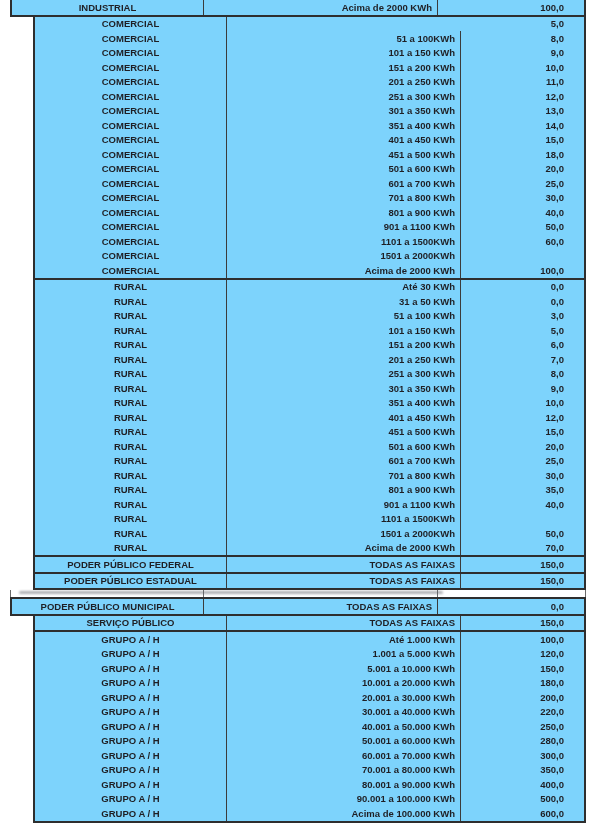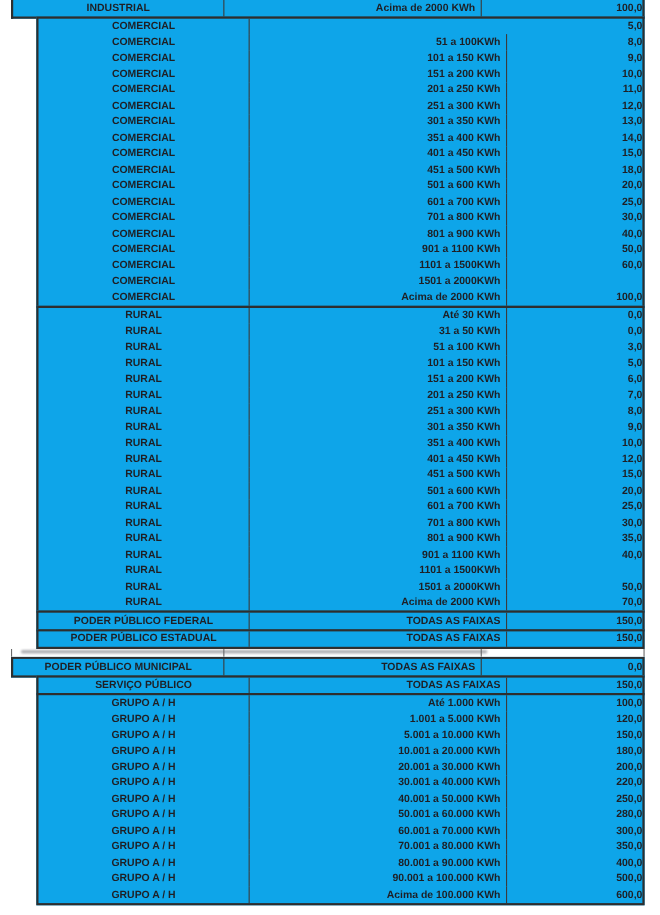--- a/index.html
+++ b/index.html
@@ -18,21 +18,21 @@
     overflow: hidden;
   }
   .page {
     position: absolute;
     top: 0;
     left: 10px;
     width: 576px;
   }
   .sec {
     border: 2px solid #2e2e2e;
-    background: #0ea5e9;
+    background: #7dd3fc;
     box-sizing: border-box;
   }
   .sec.merge-up { margin-top: -2px; margin-left: 23px; }
   .sec.no-top { border-top: none; }
   .row {
     display: flex;
     height: 14.5px;
     align-items: stretch;
   }
   .cell {
@@ -49,21 +49,21 @@
   }
   .c-range {
     width: 234px;
     justify-content: flex-end;
     padding-right: 5px;
     border-right: 1.5px solid #3b3b3b;
   }
   .c-val {
     flex: 1;
     justify-content: flex-end;
-    padding-right: 0;
+    padding-right: 20px;
   }
   .gaprow {
     height: 7px;
     display: flex;
     position: relative;
     box-sizing: border-box;
     border-left: 1.5px solid #6a6a6a;
     border-right: 1.5px solid #6a6a6a;
     background: #ffffff;
   }

